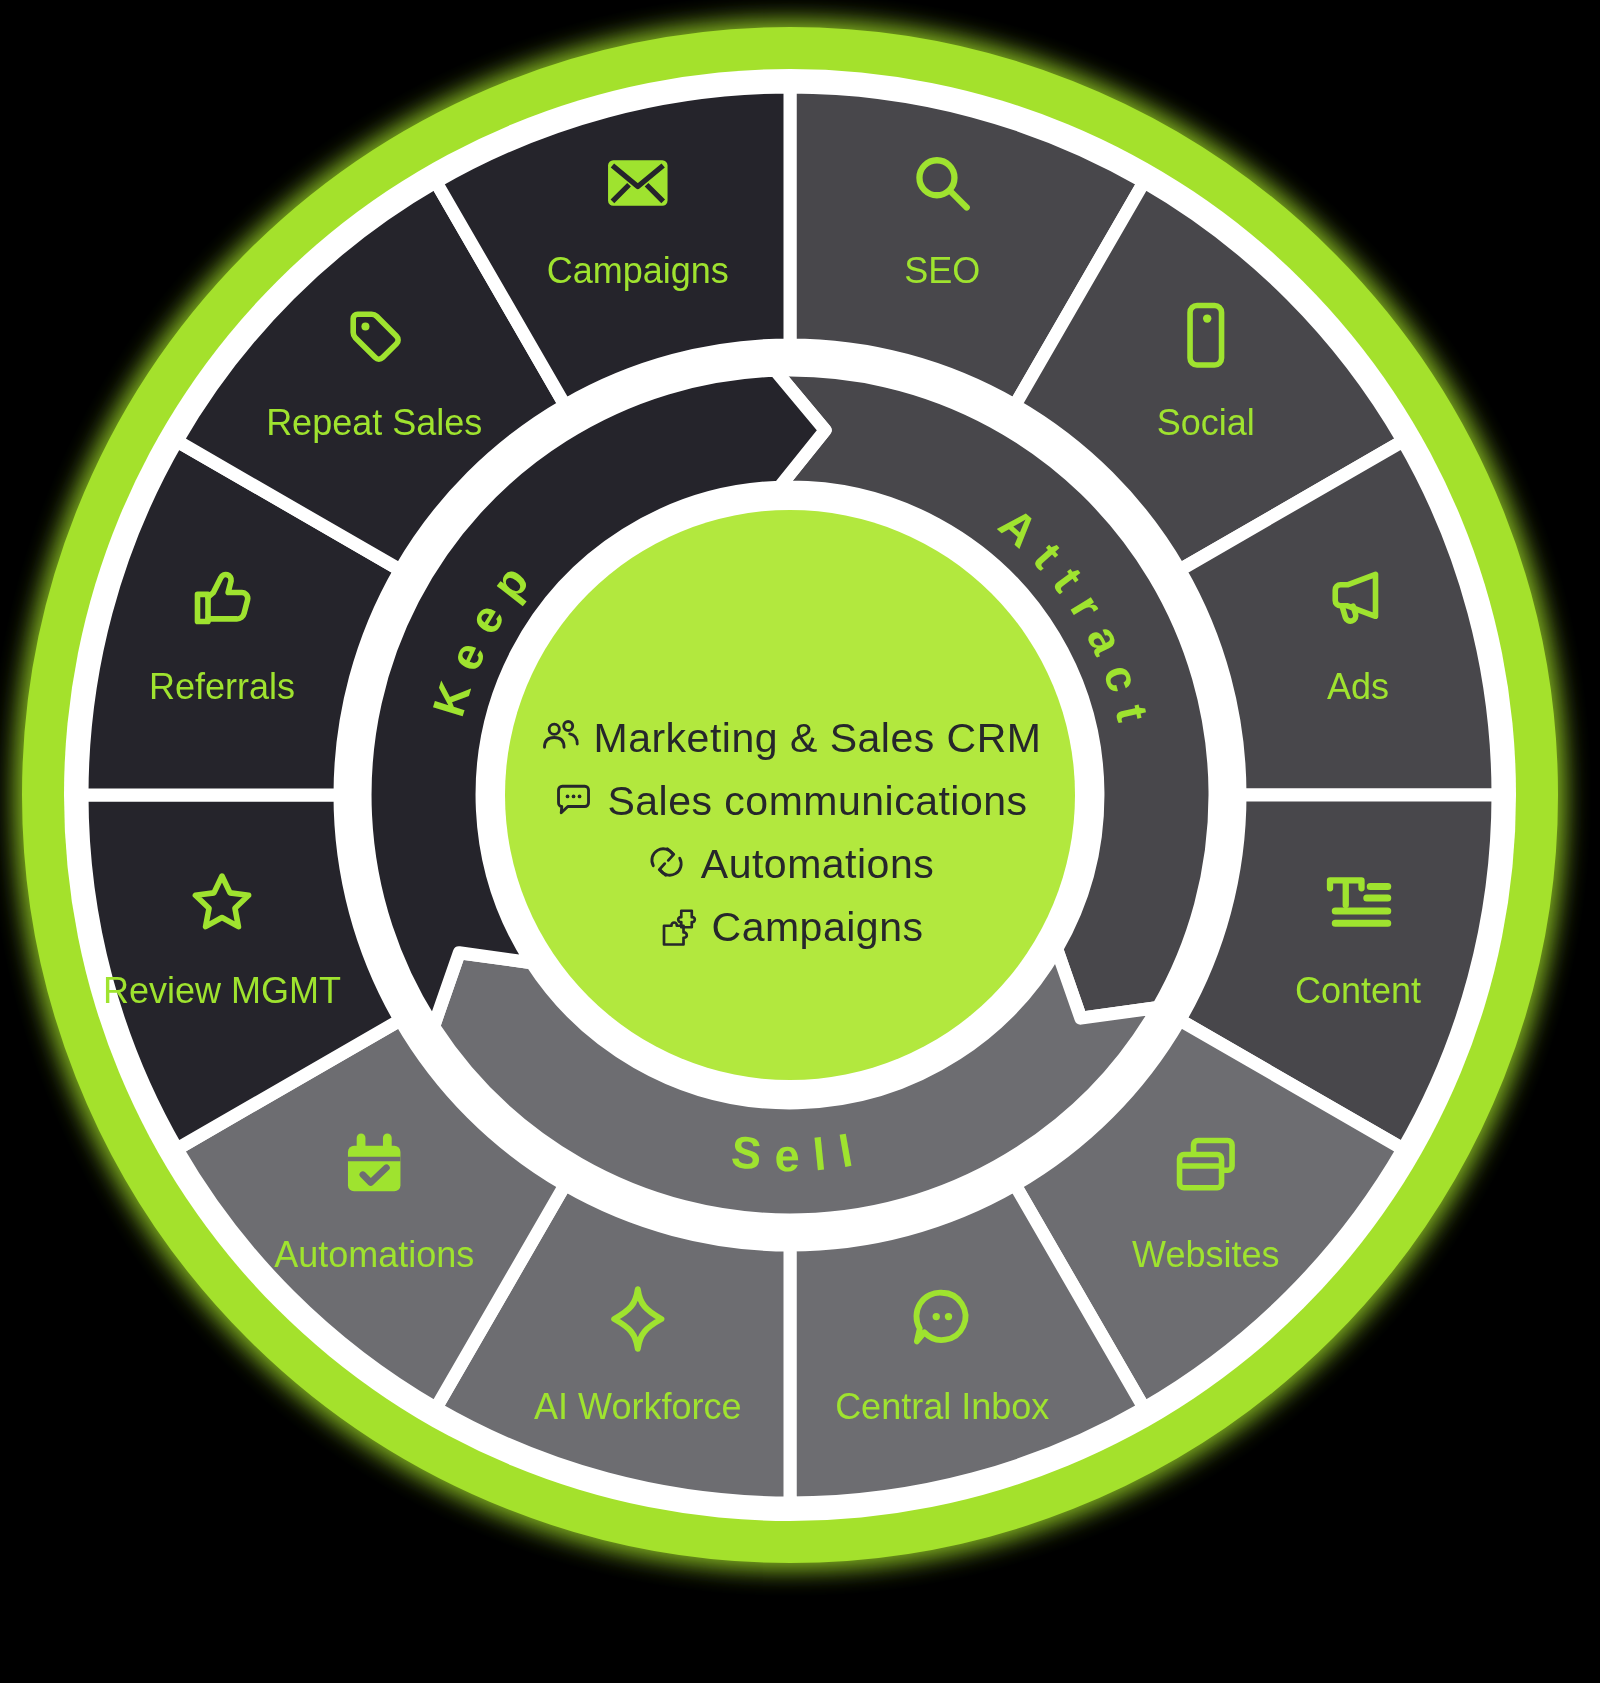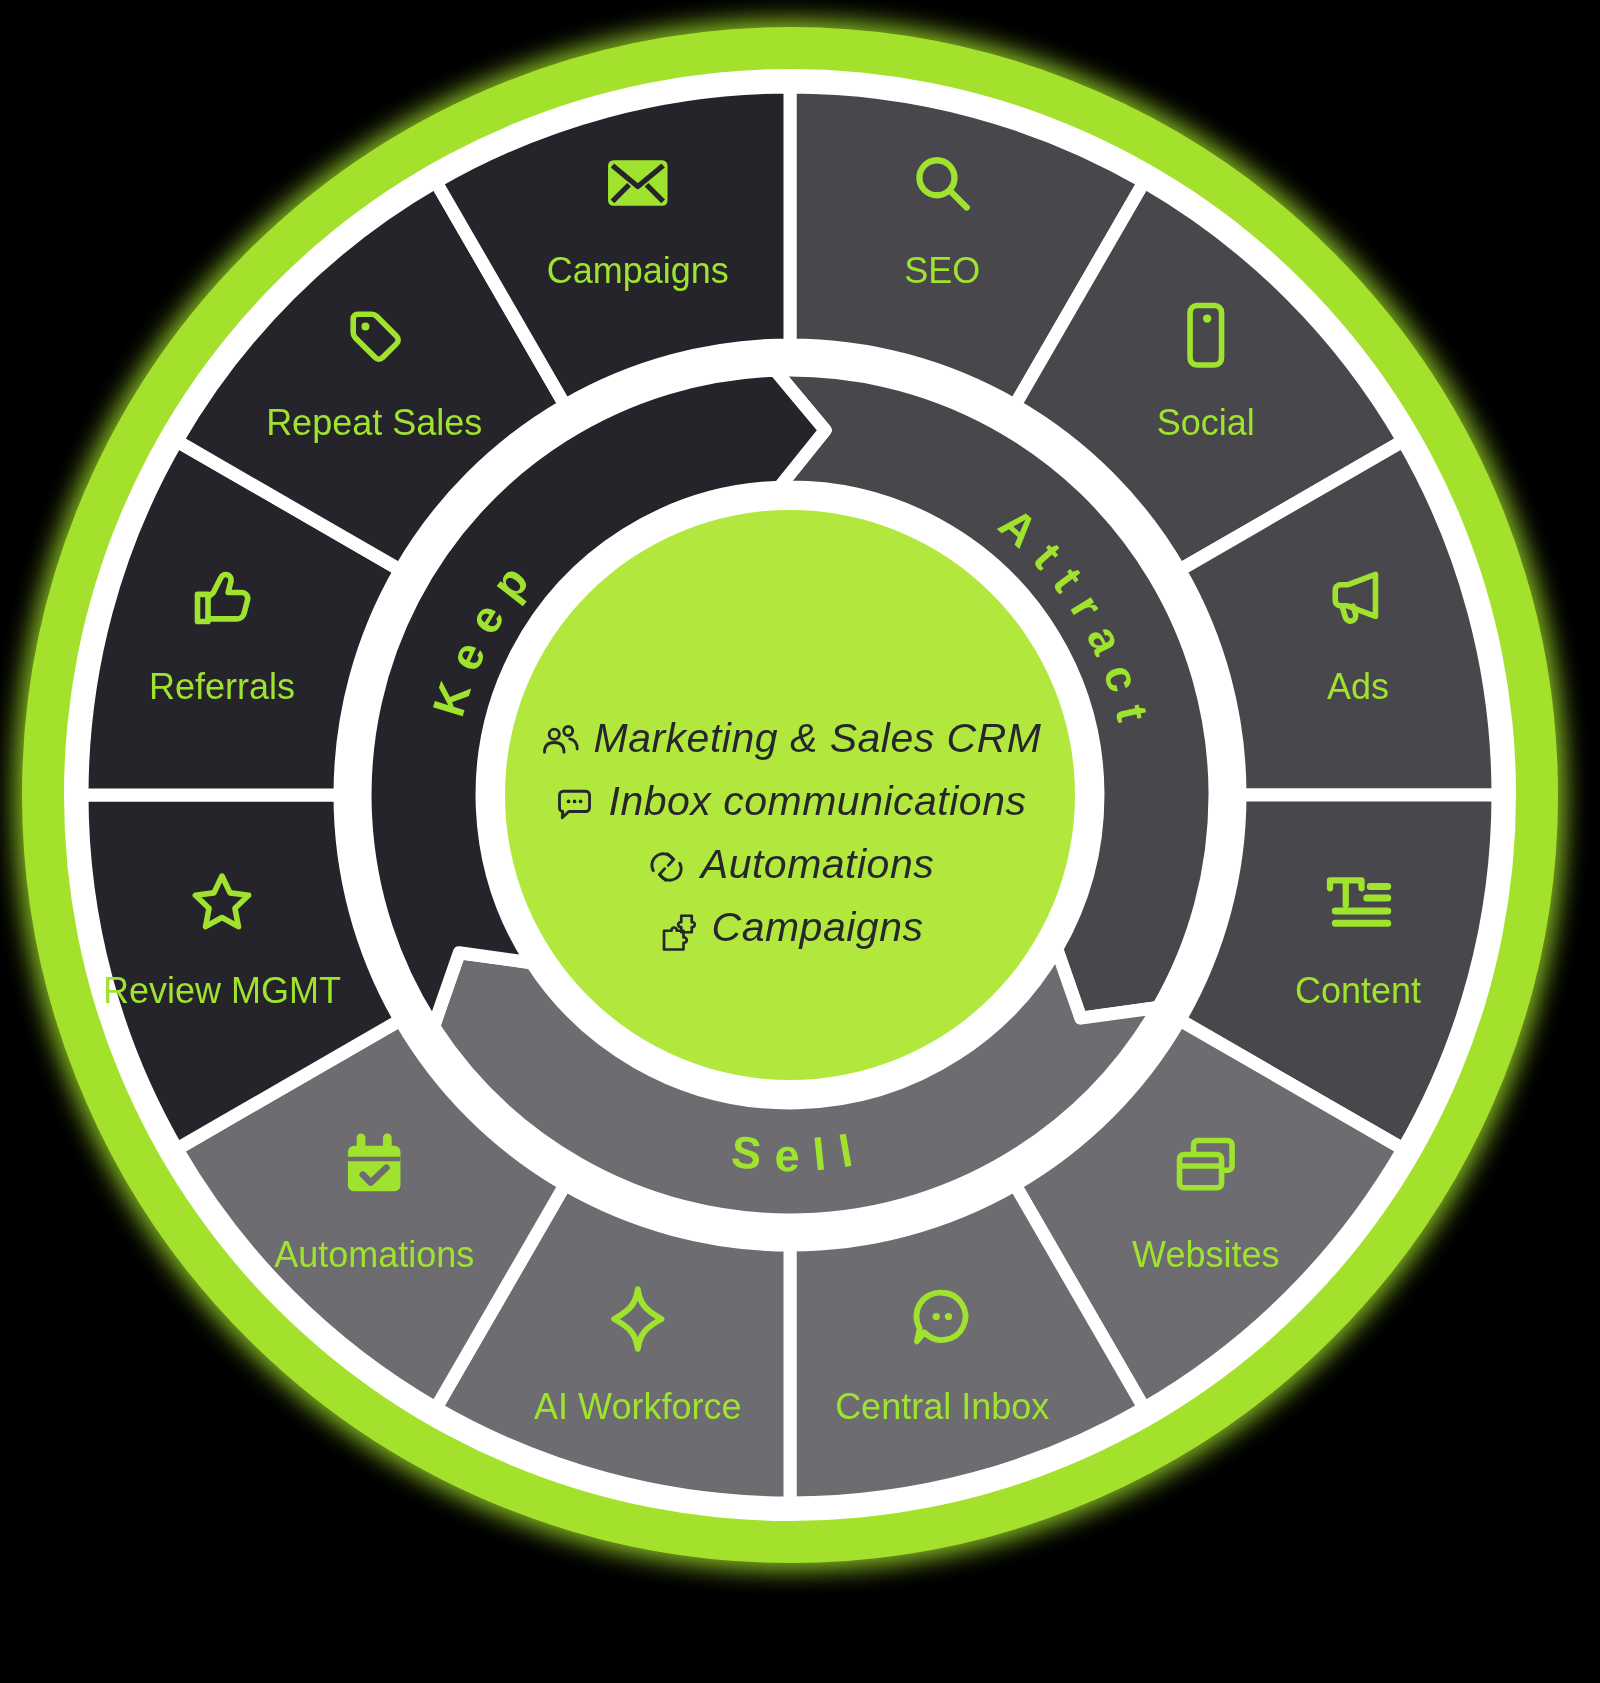--- a/index.html
+++ b/index.html
@@ -1,21 +1,21 @@
 <!DOCTYPE html>
 <html><head>
 <meta charset="utf-8">
 <style>
   html,body{margin:0;padding:0;background:#000;}
   .stage{position:relative;width:1600px;height:1683px;background:#000;overflow:hidden;
          font-family:"Liberation Sans", sans-serif;}
   .stage svg.wheel{position:absolute;left:0;top:0;}
   #center-list{position:absolute;left:790px;top:833px;transform:translate(-50%,-50%);
                display:flex;flex-direction:column;align-items:center;gap:16px;z-index:5;}
-  .cap-row{display:flex;align-items:flex-end;gap:13px;white-space:nowrap;font-style:italic;}
+  .cap-row{display:flex;align-items:flex-start;gap:13px;white-space:nowrap;}
   .cap-row svg{flex:0 0 auto;display:block;}
   .cap-label{font-size:41px;color:#26272b;letter-spacing:.5px;}
 </style>
 </head>
 <body>
 
 <div class="stage">
   <svg class="wheel" id="wheel-svg" width="1600" height="1683" viewBox="0 0 1600 1683">
       <defs>
         <filter id="glow" x="-20%" y="-20%" width="140%" height="140%">
@@ -148,21 +148,21 @@
         </svg>
         <span class="cap-label">Marketing &amp; Sales CRM</span>
       </div>
       <div class="cap-row">
         <svg width="42" height="42" viewBox="0 0 28 28">
           <path d="M6.5,5.5 H21.5 A2.5,2.5 0 0 1 24,8 V16.5 A2.5,2.5 0 0 1 21.5,19 H10.2 L5.8,23.2 L6.2,19 A2.3,2.3 0 0 1 4,16.5 V8 A2.5,2.5 0 0 1 6.5,5.5 Z" fill="none" stroke="#26272b" stroke-width="1.9" stroke-linejoin="round"></path>
     <circle cx="10" cy="12.3" r="1.25" fill="#26272b"></circle>
           <circle cx="14" cy="12.3" r="1.25" fill="#26272b"></circle>
           <circle cx="18" cy="12.3" r="1.25" fill="#26272b"></circle>
         </svg>
-        <span class="cap-label">Inbox communications</span>
+        <span class="cap-label">Sales communications</span>
       </div>
       <div class="cap-row">
         <svg width="42" height="42" viewBox="0 0 28 28">
           <path d="M5.2,16.5 A7.6,7.6 0 0 1 18.3,8.8" fill="none" stroke="#26272b" stroke-width="1.9" stroke-linecap="round"></path>
     <path d="M14.6,5.2 L18.8,8.9 L15.2,12.9" fill="none" stroke="#26272b" stroke-width="1.9" stroke-linecap="round" stroke-linejoin="round"></path>
     <path d="M22.8,11.5 A7.6,7.6 0 0 1 9.7,19.2" fill="none" stroke="#26272b" stroke-width="1.9" stroke-linecap="round"></path>
     <path d="M13.4,22.8 L9.2,19.1 L12.8,15.1" fill="none" stroke="#26272b" stroke-width="1.9" stroke-linecap="round" stroke-linejoin="round"></path>
         </svg>
         <span class="cap-label">Automations</span>
       </div>

